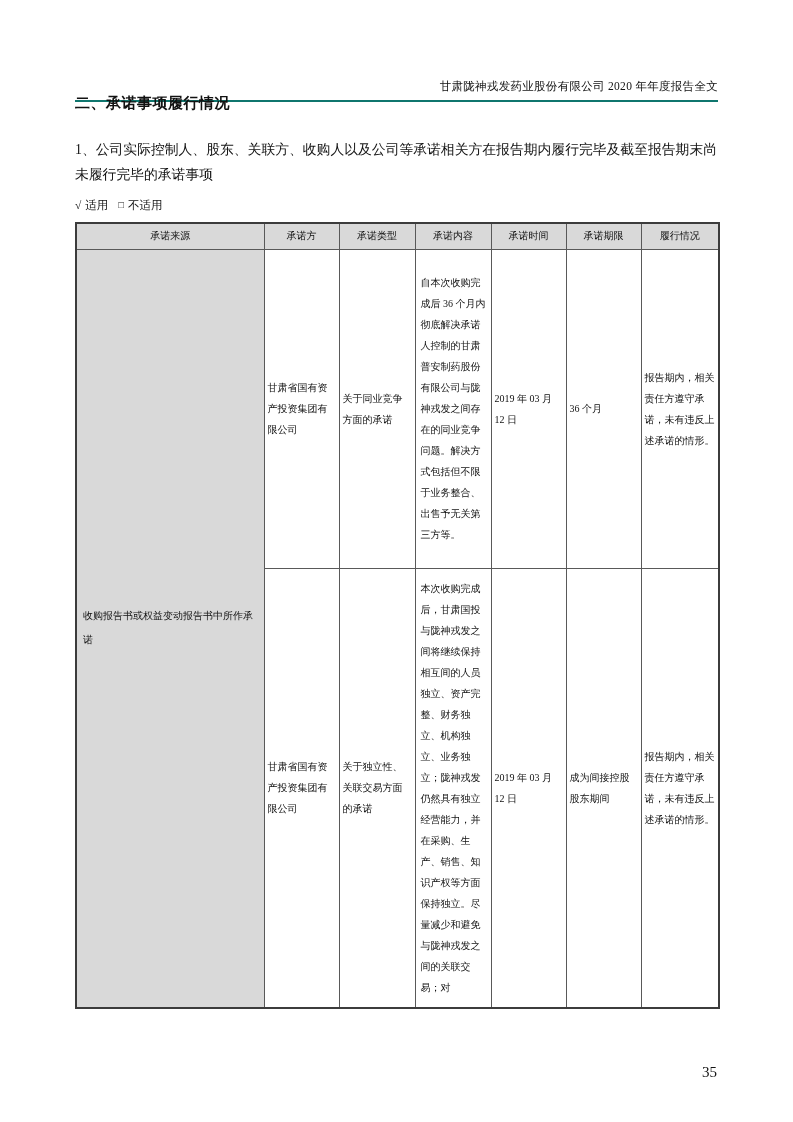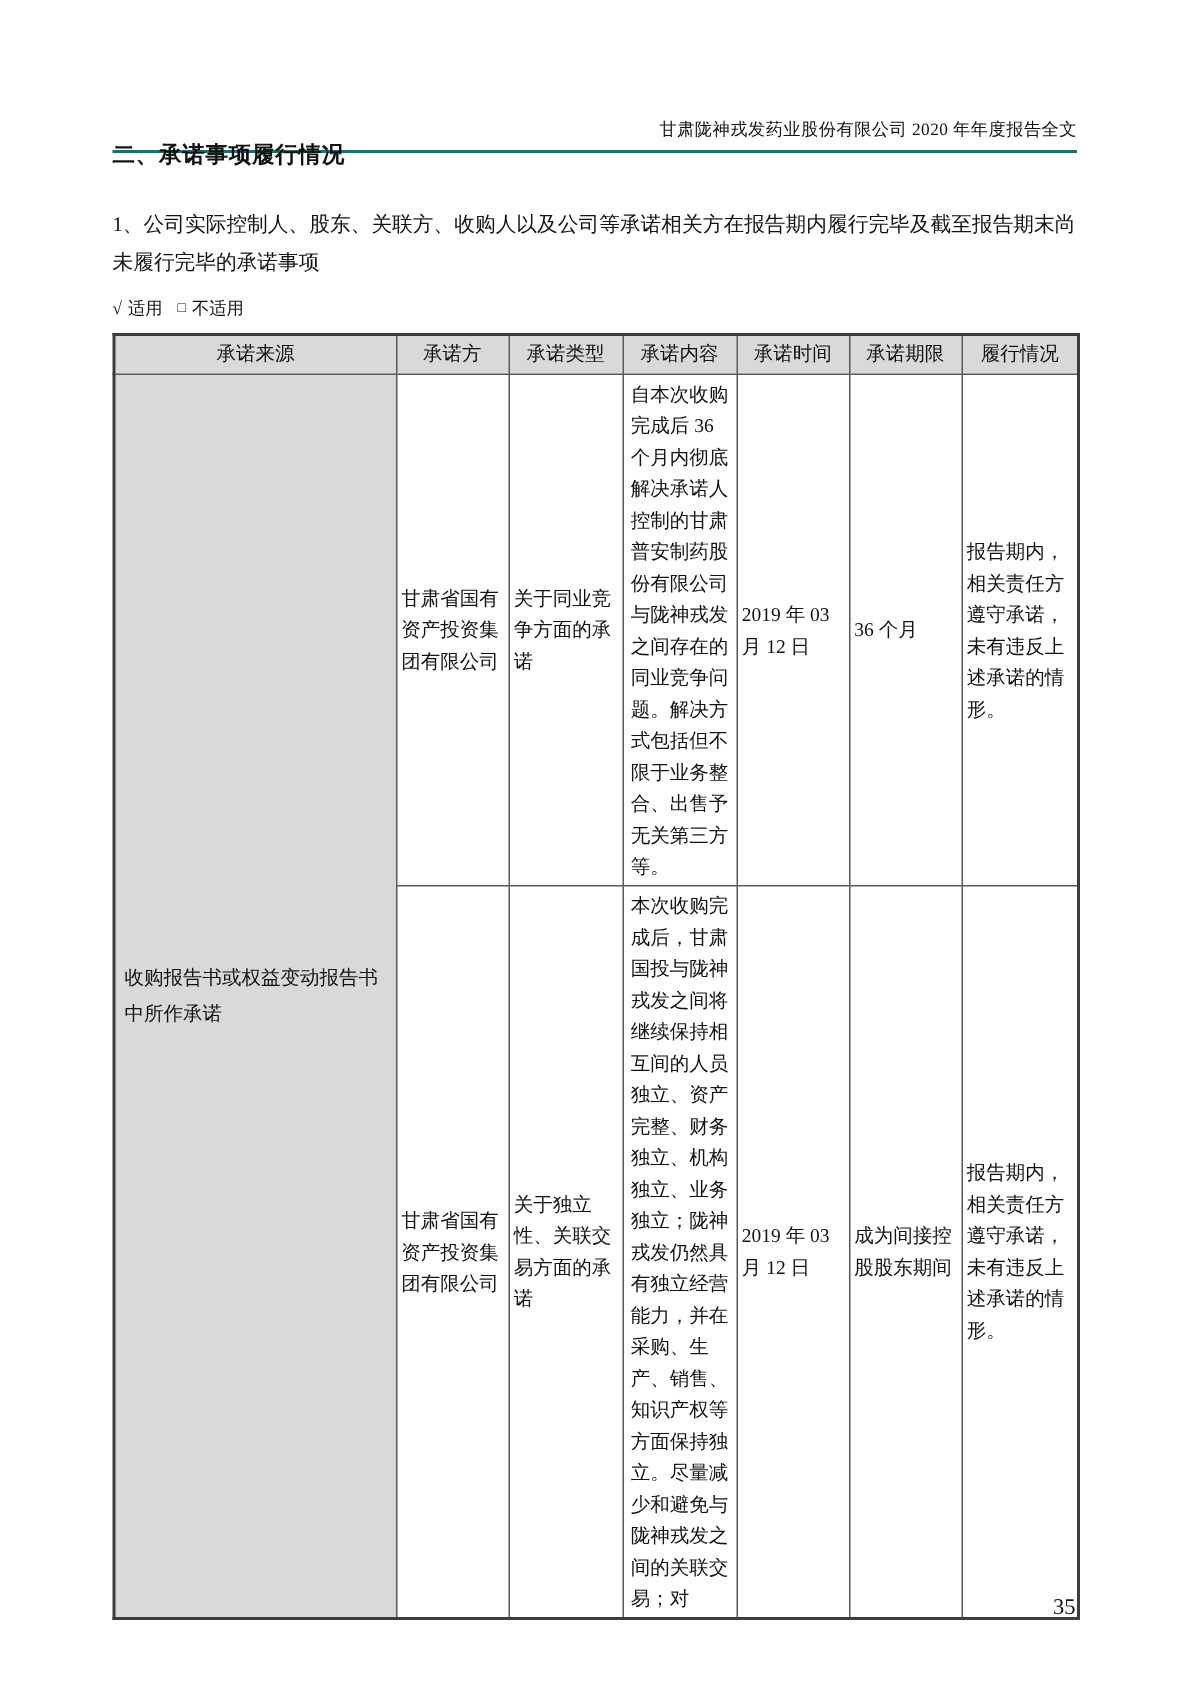--- a/index.html
+++ b/index.html
@@ -49,21 +49,21 @@
   }
   .applicable .mark { margin-right: 4px; }
   .applicable .box { font-size: 9.5px; margin: 0 4px 0 10px; position: relative; top: -1px; }
 
   table.commitments {
     position: absolute;
     top: 222px; left: 75px;
     width: 643px;
     border-collapse: collapse;
     table-layout: fixed;
-    font-size: 13px;
+    font-size: 10px;
     border: 2px solid #3c3c3c;
   }
   .commitments th, .commitments td {
     border: 1px solid #595959;
     vertical-align: middle;
     font-weight: normal;
   }
   .commitments thead tr { height: 26px; }
   .commitments th {
     background: #d9d9d9;

